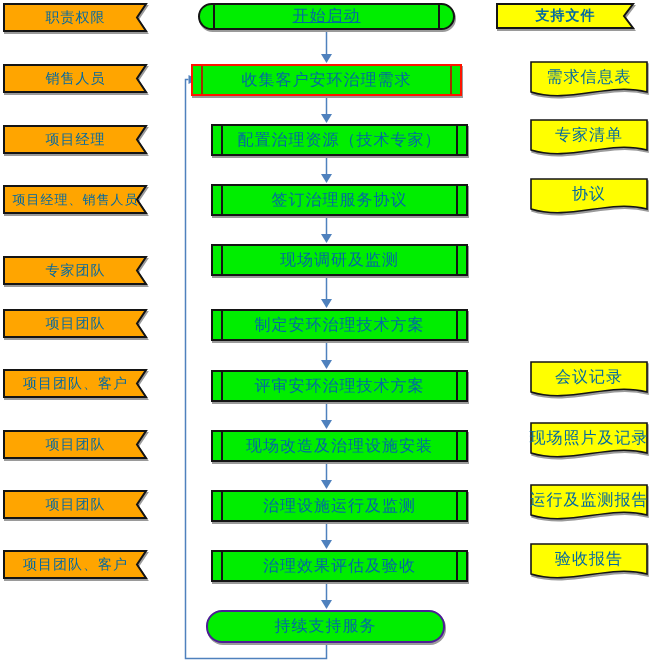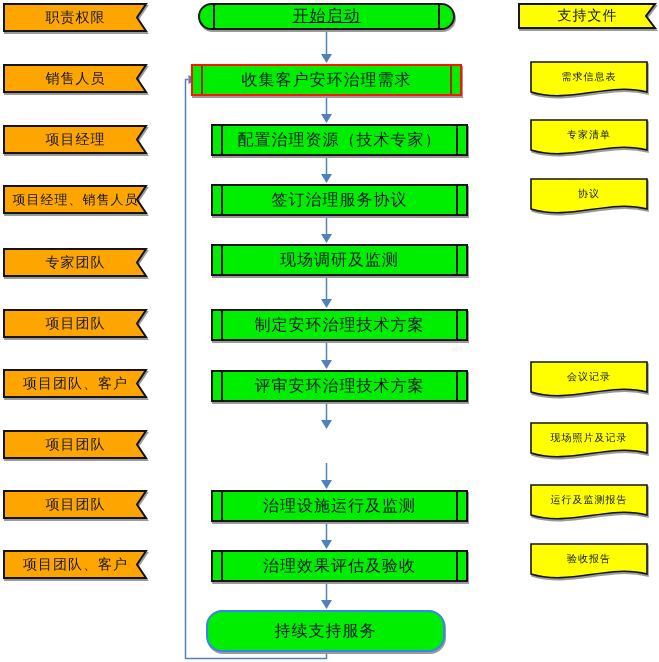--- a/index.html
+++ b/index.html
@@ -7,25 +7,25 @@
     position:relative;
     width:659px;height:662px;
     background:#ffffff;
     font-family:"Liberation Serif","DejaVu Serif",serif;
     overflow:hidden;
   }
   .cell{position:absolute;}
   .lbl{
     position:absolute;inset:0;
     display:flex;align-items:center;justify-content:center;
-    color:#0f172a;letter-spacing:1px;white-space:nowrap;
+    color:#0369a1;letter-spacing:1px;white-space:nowrap;
   }
   
   .banner-left{left:3px;width:145px;height:29px;}
-  .banner-right{left:518px;width:139px;height:26px;}
+  .banner-right{left:496px;width:139px;height:26px;font-weight:bold;}
   .banner-left .lbl,.banner-right .lbl{font-size:14px;}
   .shape-svg{position:absolute;inset:0;width:100%;height:100%;
     filter:drop-shadow(1px 2px 0 #9a9a9a);}
   
   .proc{
     left:211px;width:257px;height:32px;
     background:#00EE00;border:2px solid #141414;box-sizing:border-box;
     box-shadow:1px 2px 0 #9a9a9a;
   }
   .proc .lbl{font-size:16px;border-radius:6px;}
@@ -45,28 +45,28 @@
     background:#00EE00;border:2px solid #141414;box-sizing:border-box;
     box-shadow:1px 2px 0 #9a9a9a;
   }
   .start::before,.start::after{
     content:"";position:absolute;top:0;bottom:0;width:2px;background:#141414;
   }
   .start::before{left:13px;}
   .start::after{right:13px;}
   .start .lbl{font-size:16px;text-decoration:underline;}
   .end{
-    left:206px;width:239px;height:42px;border-radius:16px;
-    background:#00EE00;border:2px solid #3b82f6;box-sizing:border-box;
+    left:206px;width:239px;height:33px;border-radius:16px;
+    background:#00EE00;border:2px solid #4c1d95;box-sizing:border-box;
     box-shadow:1px 2px 0 #9a9a9a;
   }
   .end .lbl{font-size:16px;}
   
   .doc{left:530px;width:118px;height:41px;}
-  .doc .lbl{font-size:10px;padding-bottom:9px;}
+  .doc .lbl{font-size:16px;padding-bottom:9px;}
   
   #connectors{position:absolute;inset:0;width:659px;height:662px;pointer-events:none;}
 </style>
 </head>
 <body>
 
 <div id="canvas">
 
   <svg id="connectors" viewBox="0 0 659 662" xmlns="http://www.w3.org/2000/svg">
     <g stroke="#4F81BD" stroke-width="1.5" fill="none">
@@ -118,21 +118,21 @@
     <span class="lbl">项目经理</span>
   </div>
 
   <div class="cell banner-left" style="top:185px">
     <svg class="shape-svg" viewBox="0 0 145 29" preserveAspectRatio="none">
       <polygon points="1,1 143,1 134,14.5 143,28 1,28" fill="#FFA500" stroke="#141414" stroke-width="2"></polygon>
     </svg>
     <span class="lbl" style="font-size:13px">项目经理、销售人员</span>
   </div>
 
-  <div class="cell banner-left" style="top:248px">
+  <div class="cell banner-left" style="top:256px">
     <svg class="shape-svg" viewBox="0 0 145 29" preserveAspectRatio="none">
       <polygon points="1,1 143,1 134,14.5 143,28 1,28" fill="#FFA500" stroke="#141414" stroke-width="2"></polygon>
     </svg>
     <span class="lbl">专家团队</span>
   </div>
 
   <div class="cell banner-left" style="top:309px">
     <svg class="shape-svg" viewBox="0 0 145 29" preserveAspectRatio="none">
       <polygon points="1,1 143,1 134,14.5 143,28 1,28" fill="#FFA500" stroke="#141414" stroke-width="2"></polygon>
     </svg>
@@ -188,20 +188,23 @@
   </div>
 
   <div class="cell proc" style="top:309px">
     <span class="lbl">制定安环治理技术方案</span>
   </div>
 
   <div class="cell proc" style="top:370px">
     <span class="lbl">评审安环治理技术方案</span>
   </div>
 
+  <div class="cell proc" style="top:430px">
+    <span class="lbl">现场改造及治理设施安装</span>
+  </div>
 
   <div class="cell proc" style="top:490px">
     <span class="lbl">治理设施运行及监测</span>
   </div>
 
   <div class="cell proc" style="top:550px">
     <span class="lbl">治理效果评估及验收</span>
   </div>
 
   <div class="cell end" style="top:610px">

